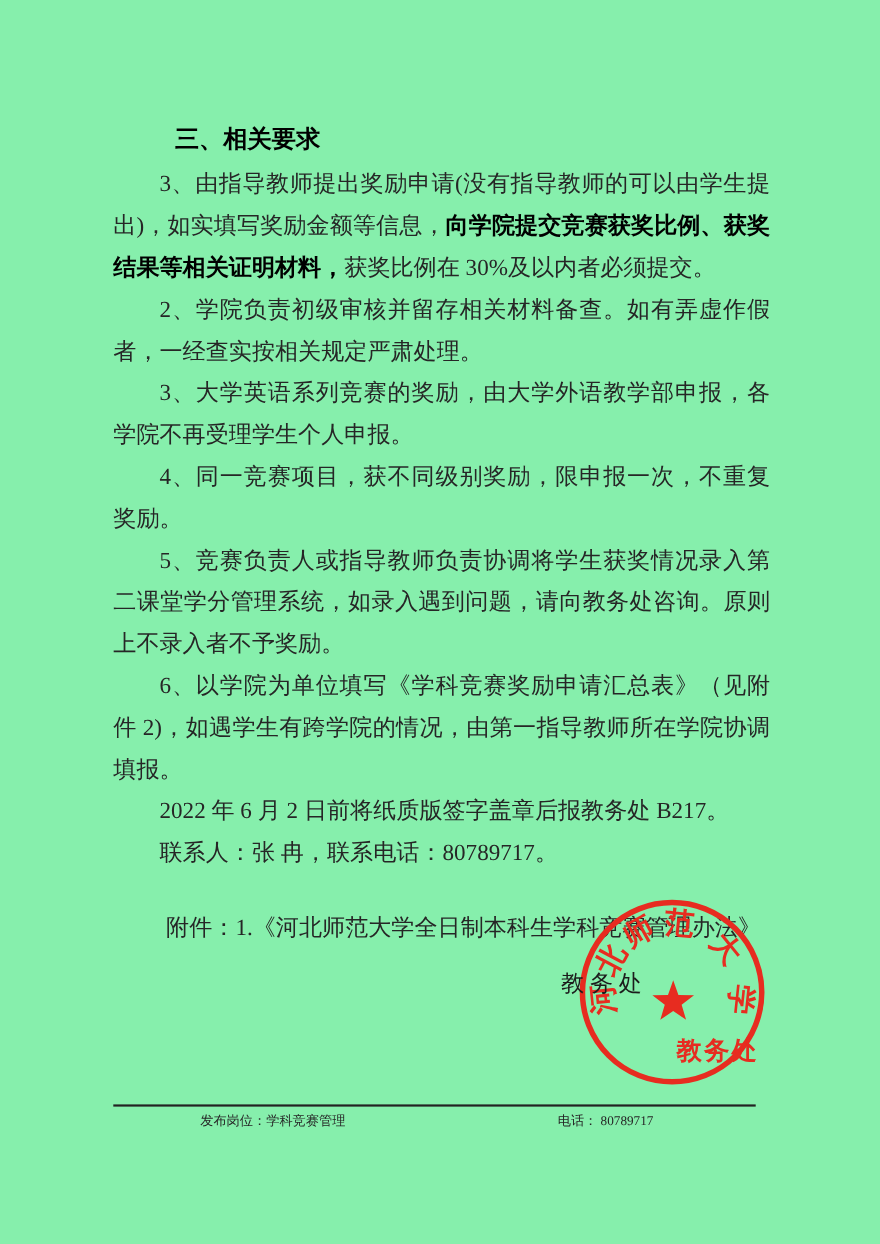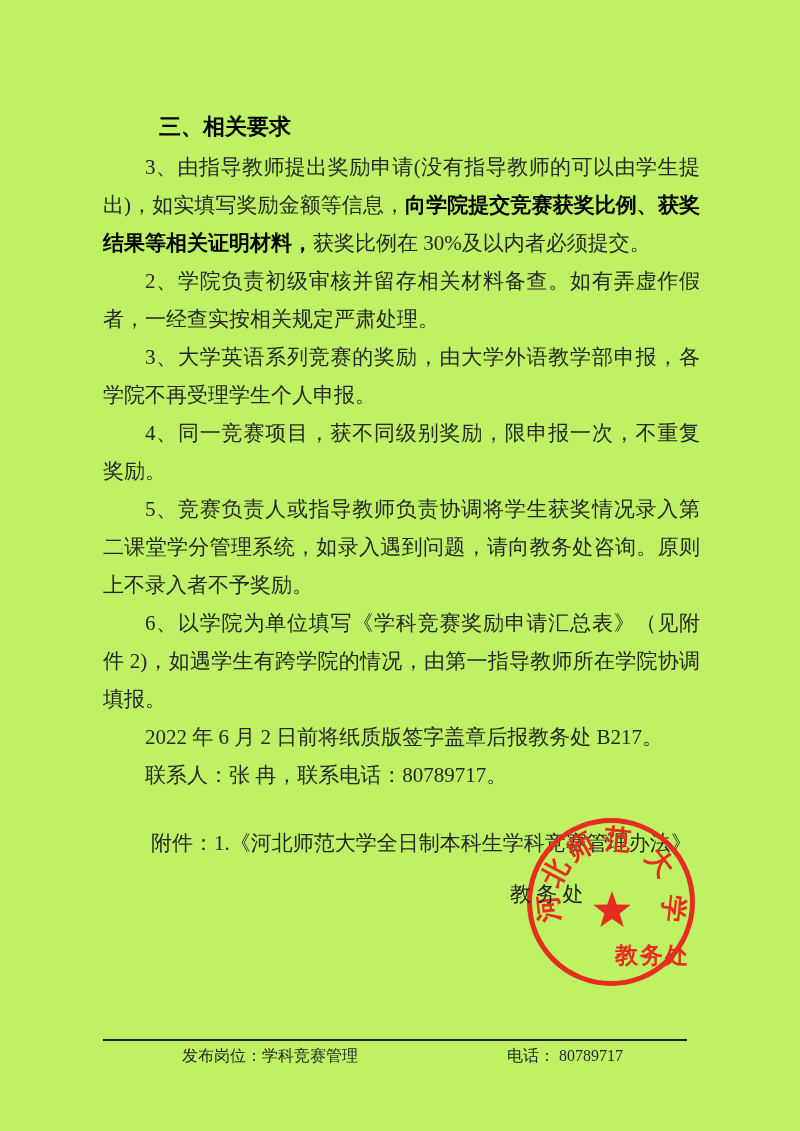--- a/index.html
+++ b/index.html
@@ -1,20 +1,20 @@
 <!DOCTYPE html>
 <html style="--seal-color: #e72c20;"><head>
 <meta charset="utf-8">
 <style>
   html, body { margin: 0; padding: 0; background: #ffffff; }
   .page {
     position: relative;
     width: 800px;
     height: 1131px;
-    background: #bef264;
+    background: #86efac;
     overflow: hidden;
     font-family: "Liberation Serif", "DejaVu Serif", serif;
     color: #262626;
   }
   .content {
     padding: 106px 100px 0 103px;
   }
   .heading {
     margin: 0;
     font-family: "Liberation Sans", "DejaVu Sans", sans-serif;
@@ -96,23 +96,22 @@
     font-size: 23px;
     font-weight: 700;
     letter-spacing: 2px;
     color: var(--seal-color, #e72c20);
   }
   .footer {
     position: absolute;
     left: 103px; top: 1004px;
     width: 584px; height: 30px;
     border-top: 2px solid #222;
-    font-size: 16px;
+    font-size: 12px;
     color: #262626;
-    margin-top: 35px;
   }
   .footer-left { position: absolute; left: 79px; top: 5px; }
   .footer-right { position: absolute; left: 404px; top: 5px; }
 </style>
 </head>
 <body>
 
 <div class="page">
 
   <div class="content">

